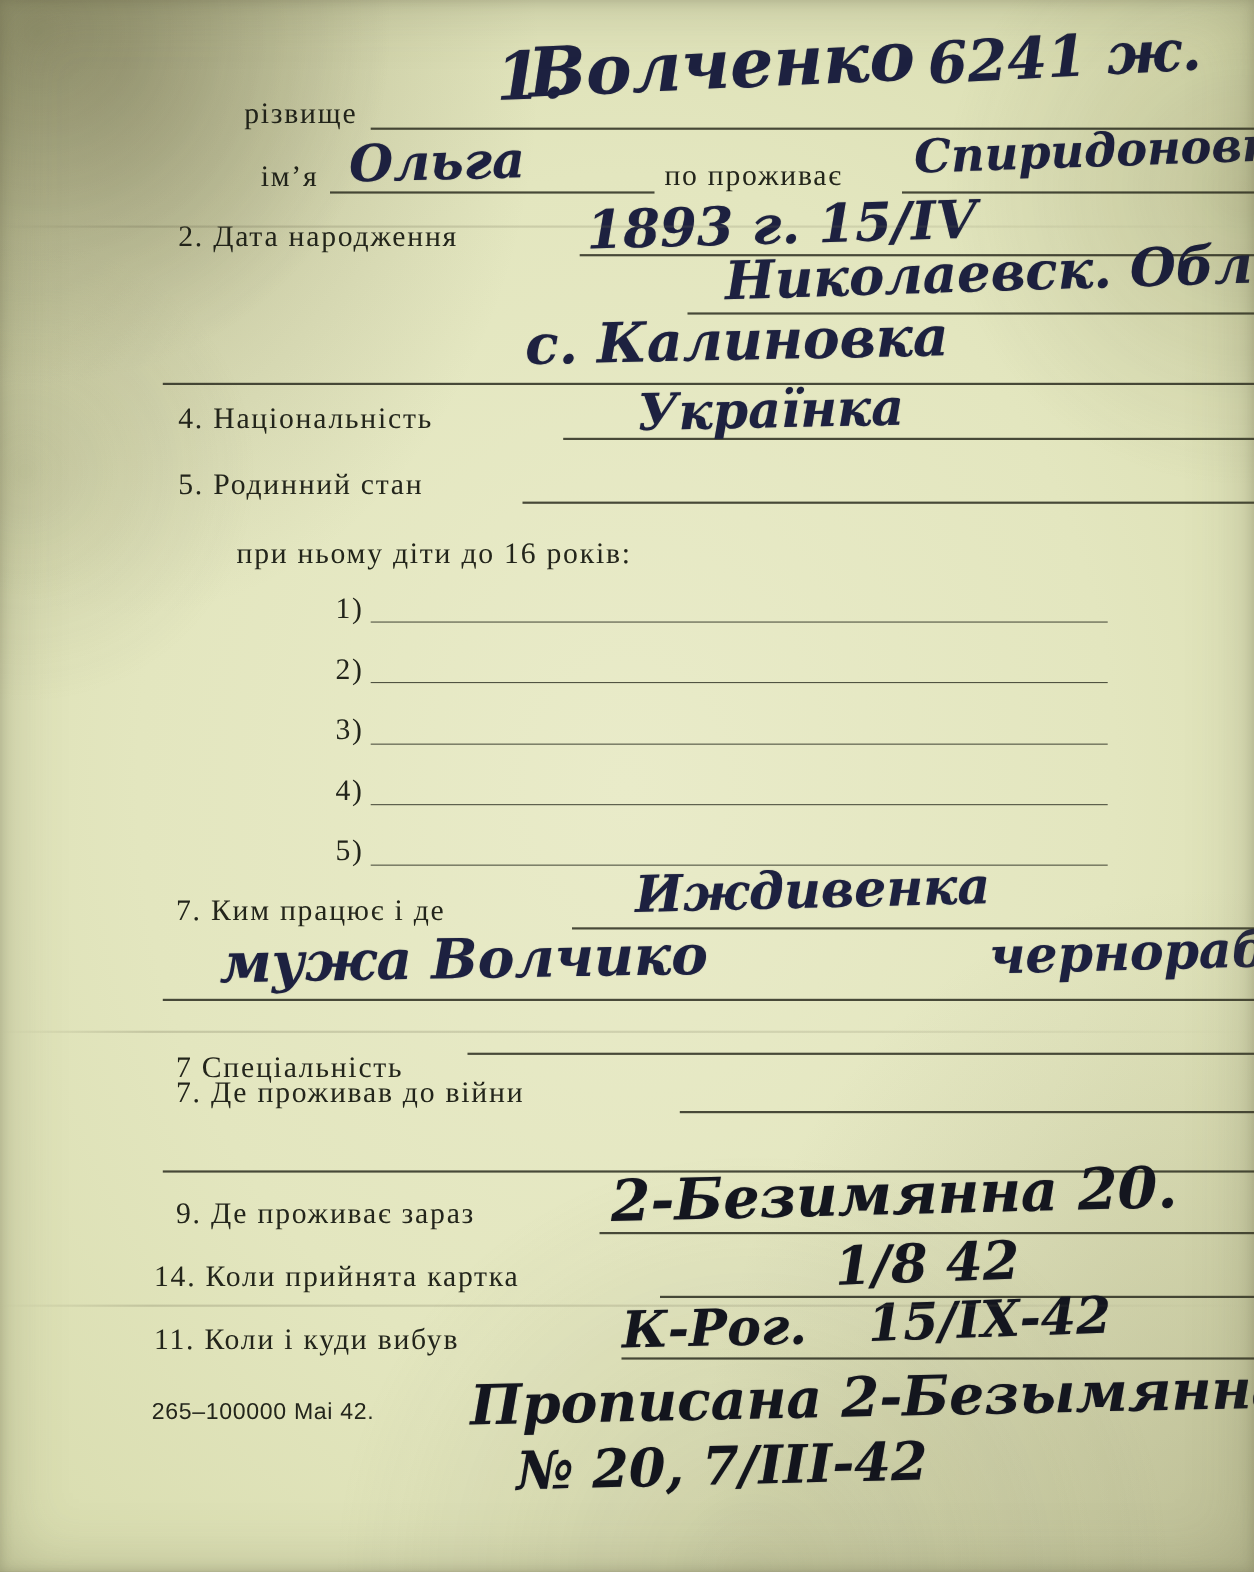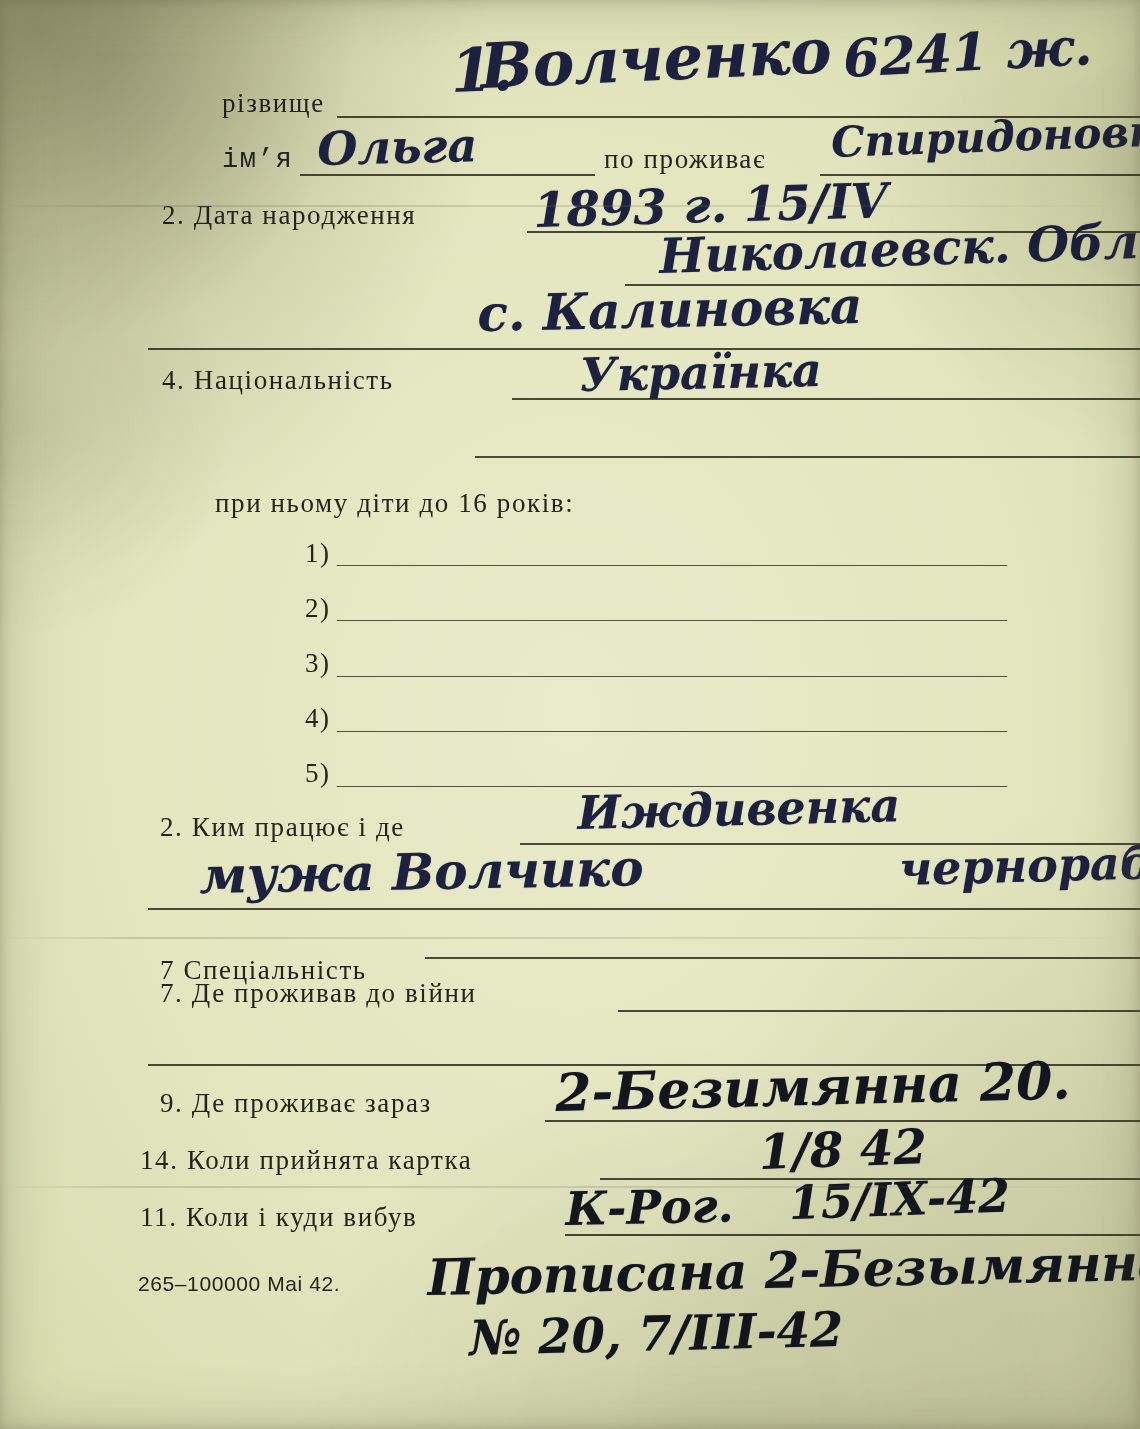--- a/index.html
+++ b/index.html
@@ -86,54 +86,55 @@
   }
 </style>
 </head>
 <body>
 
 <div class="page">
 
   <div class="printed" style="left:222px; top:88px;">різвище</div>
   <div class="rule" style="left:337px; top:116px; width:810px;"></div>
 
-  <div class="printed" style="left:222px; top:145px;font-family:Liberation Mono, monospace;">ім’я</div>
+  <div class="printed" style="left:237px; top:145px;">ім’я</div>
   <div class="rule" style="left:300px; top:174px; width:295px;"></div>
   <div class="printed" style="left:604px; top:144px;">по проживає</div>
   <div class="rule" style="left:820px; top:174px; width:320px;"></div>
 
   <div class="printed" style="left:162px; top:200px;">2. Дата народження</div>
   <div class="rule" style="left:527px; top:231px; width:615px;"></div>
 
   <div class="rule" style="left:625px; top:284px; width:518px;"></div>
   <div class="rule" style="left:148px; top:348px; width:995px;"></div>
 
   <div class="printed" style="left:162px; top:365px;">4. Національність</div>
   <div class="rule" style="left:512px; top:398px; width:630px;"></div>
 
+  <div class="printed" style="left:162px; top:425px;">5. Родинний стан</div>
   <div class="rule" style="left:475px; top:456px; width:668px;"></div>
 
   <div class="printed" style="left:215px; top:488px;">при ньому діти до 16 років:</div>
 
   <div class="printed num" style="left:305px; top:538px;">1)</div>
   <div class="rule thin" style="left:337px; top:565px; width:670px;"></div>
 
   <div class="printed num" style="left:305px; top:593px;">2)</div>
   <div class="rule thin" style="left:337px; top:620px; width:670px;"></div>
 
   <div class="printed num" style="left:305px; top:648px;">3)</div>
   <div class="rule thin" style="left:337px; top:676px; width:670px;"></div>
 
   <div class="printed num" style="left:305px; top:703px;">4)</div>
   <div class="rule thin" style="left:337px; top:731px; width:670px;"></div>
 
   <div class="printed num" style="left:305px; top:758px;">5)</div>
   <div class="rule thin" style="left:337px; top:786px; width:670px;"></div>
 
-  <div class="printed" style="left:160px; top:812px;">2. Ким працює і де</div>
+  <div class="printed" style="left:160px; top:812px;">7. Ким працює і де</div>
   <div class="rule" style="left:520px; top:843px; width:625px;"></div>
   <div class="rule" style="left:148px; top:908px; width:995px;"></div>
 
   <div class="printed" style="left:160px; top:955px;">7  Спеціальність</div>
   <div class="rule" style="left:425px; top:957px; width:718px;"></div>
 
   <div class="printed" style="left:160px; top:978px;">7. Де проживав до війни</div>
   <div class="rule" style="left:618px; top:1010px; width:525px;"></div>
   <div class="rule" style="left:148px; top:1064px; width:995px;"></div>
 

